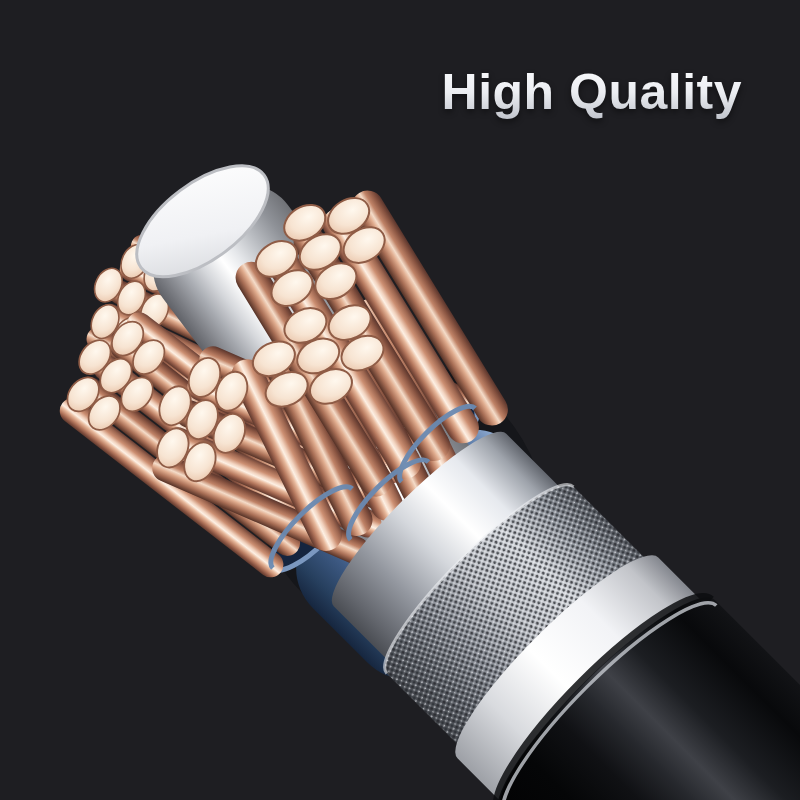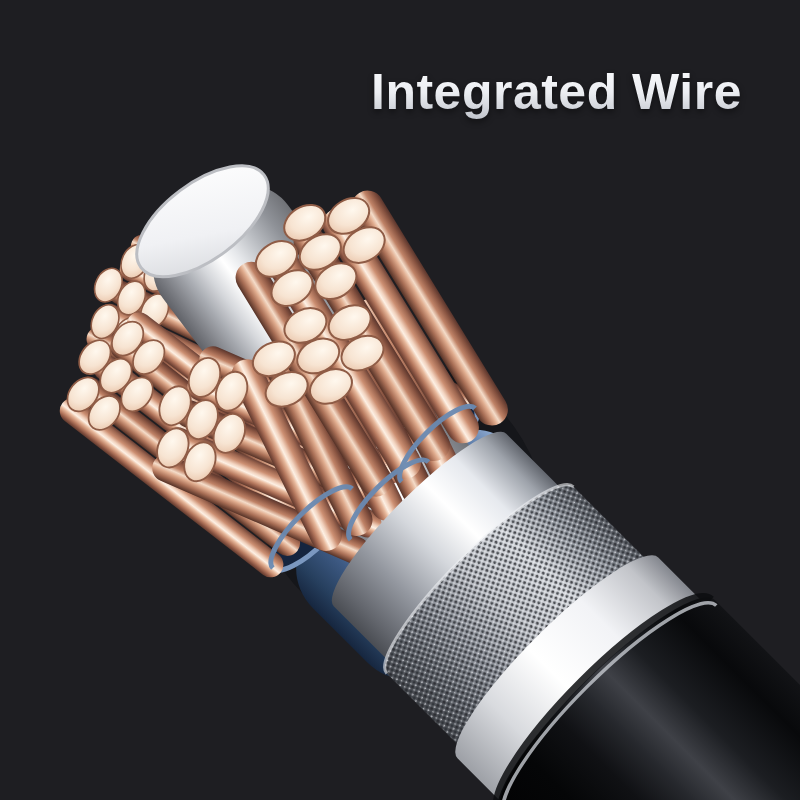--- a/index.html
+++ b/index.html
@@ -225,16 +225,16 @@
       </g>
 
       <use href="#faces7" transform="translate(-317 113) rotate(-7.2) scale(0.85)"></use>
       <use href="#faces7" transform="translate(-225 83) rotate(-21.5) scale(0.92)"></use>
       <use href="#faces7" transform="translate(-188 -44) rotate(18.8)"></use>
       <use href="#faces7" transform="translate(-260 -119) rotate(13.5)"></use>
     </g>
   </svg>
 
   <div class="headline">
-    <div>Integrated Wire</div>
+    <div>High Quality</div>
   </div>
 
 </div>
 
 </body></html>

